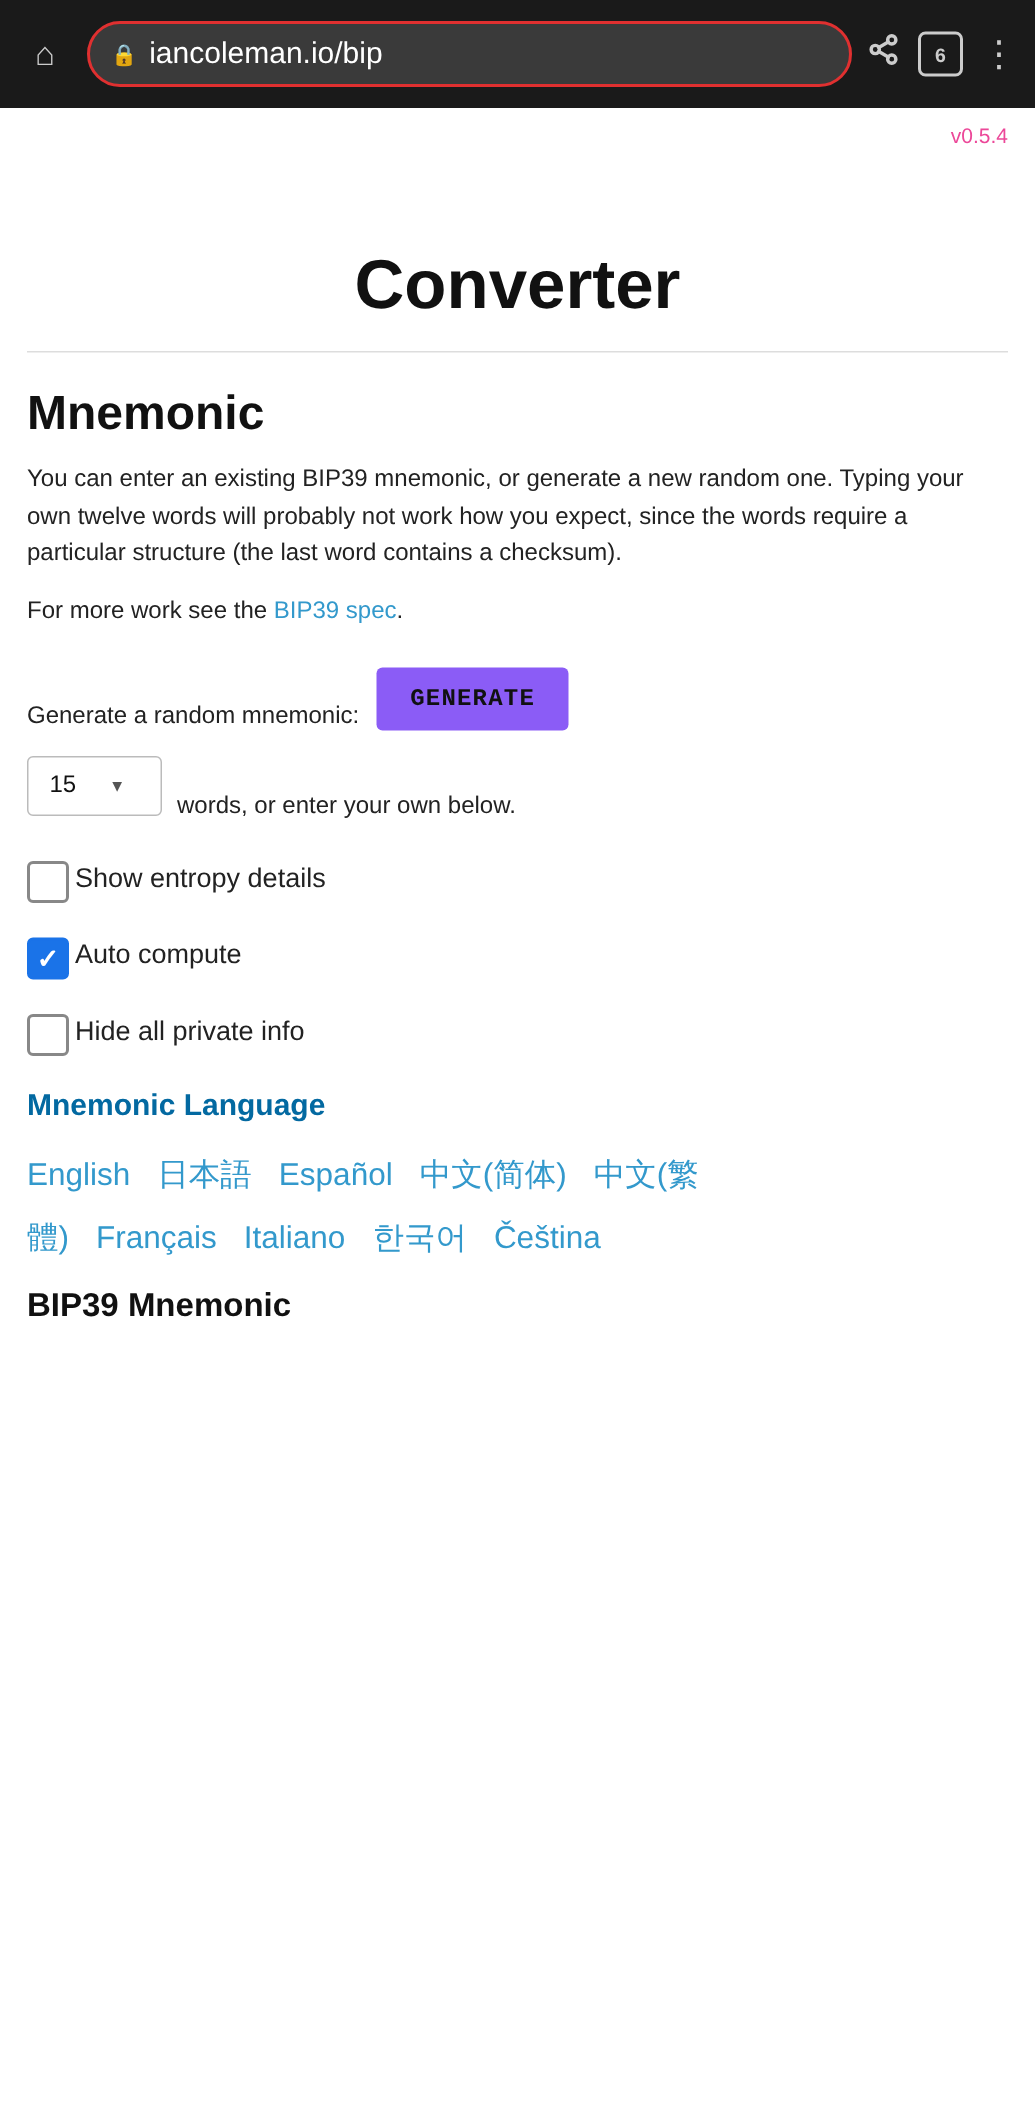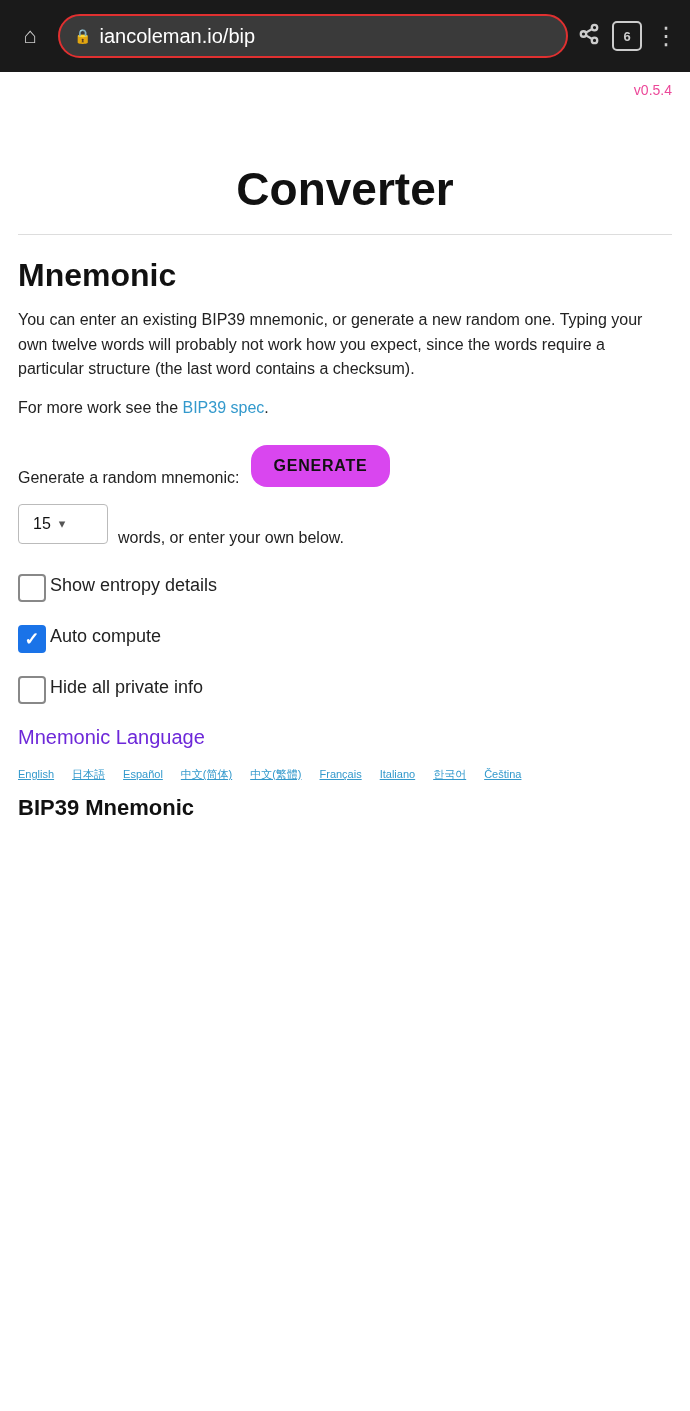--- a/index.html
+++ b/index.html
@@ -131,47 +131,48 @@
       align-items: flex-end;
       gap: 12px;
       margin-top: 24px;
       margin-bottom: 14px;
     }
     .generate-label {
       font-size: 16px;
       color: #222;
     }
     .generate-button {
-      background: #d946ef;
+      background: #8b5cf6;
       border: none;
-      border-radius: 16px;
+      border-radius: 4px;
       padding: 12px 22px;
       font-size: 16px;
       font-weight: bold;
       letter-spacing: 0.05em;
       cursor: pointer;
       color: #111;
+      font-family: Liberation Mono, monospace;
     }
 
     .words-row {
       display: flex;
       align-items: center;
       gap: 10px;
       margin-bottom: 26px;
     }
     .words-select {
       border: 1px solid #bbb;
       border-radius: 4px;
       padding: 10px 14px;
       font-size: 16px;
       background: #fff;
       cursor: pointer;
       display: flex;
       align-items: center;
-      gap: 8px;
+      gap: 24px;
       min-width: 90px;
     }
     .words-select-text {
       font-size: 16px;
       color: #111;
     }
     .words-select-arrow {
       font-size: 13px;
       color: #555;
     }
@@ -212,30 +213,29 @@
     }
     .checkbox-label {
       font-size: 18px;
       color: #222;
       line-height: 1.4;
     }
 
     
     .lang-section-title {
       font-size: 20px;
-      font-weight: normal;
-      color: #6d28d9;
+      font-weight: bold;
+      color: #0369a1;
       margin-bottom: 14px;
     }
 
     .lang-links {
-      font-size: 11px;
+      font-size: 21px;
       line-height: 2;
       color: #3399cc;
-      text-decoration: underline;
     }
     .lang-links a {
       color: #3399cc;
       text-decoration: none;
       margin-right: 18px;
     }
 
     
     .bottom-partial {
       font-size: 22px;

